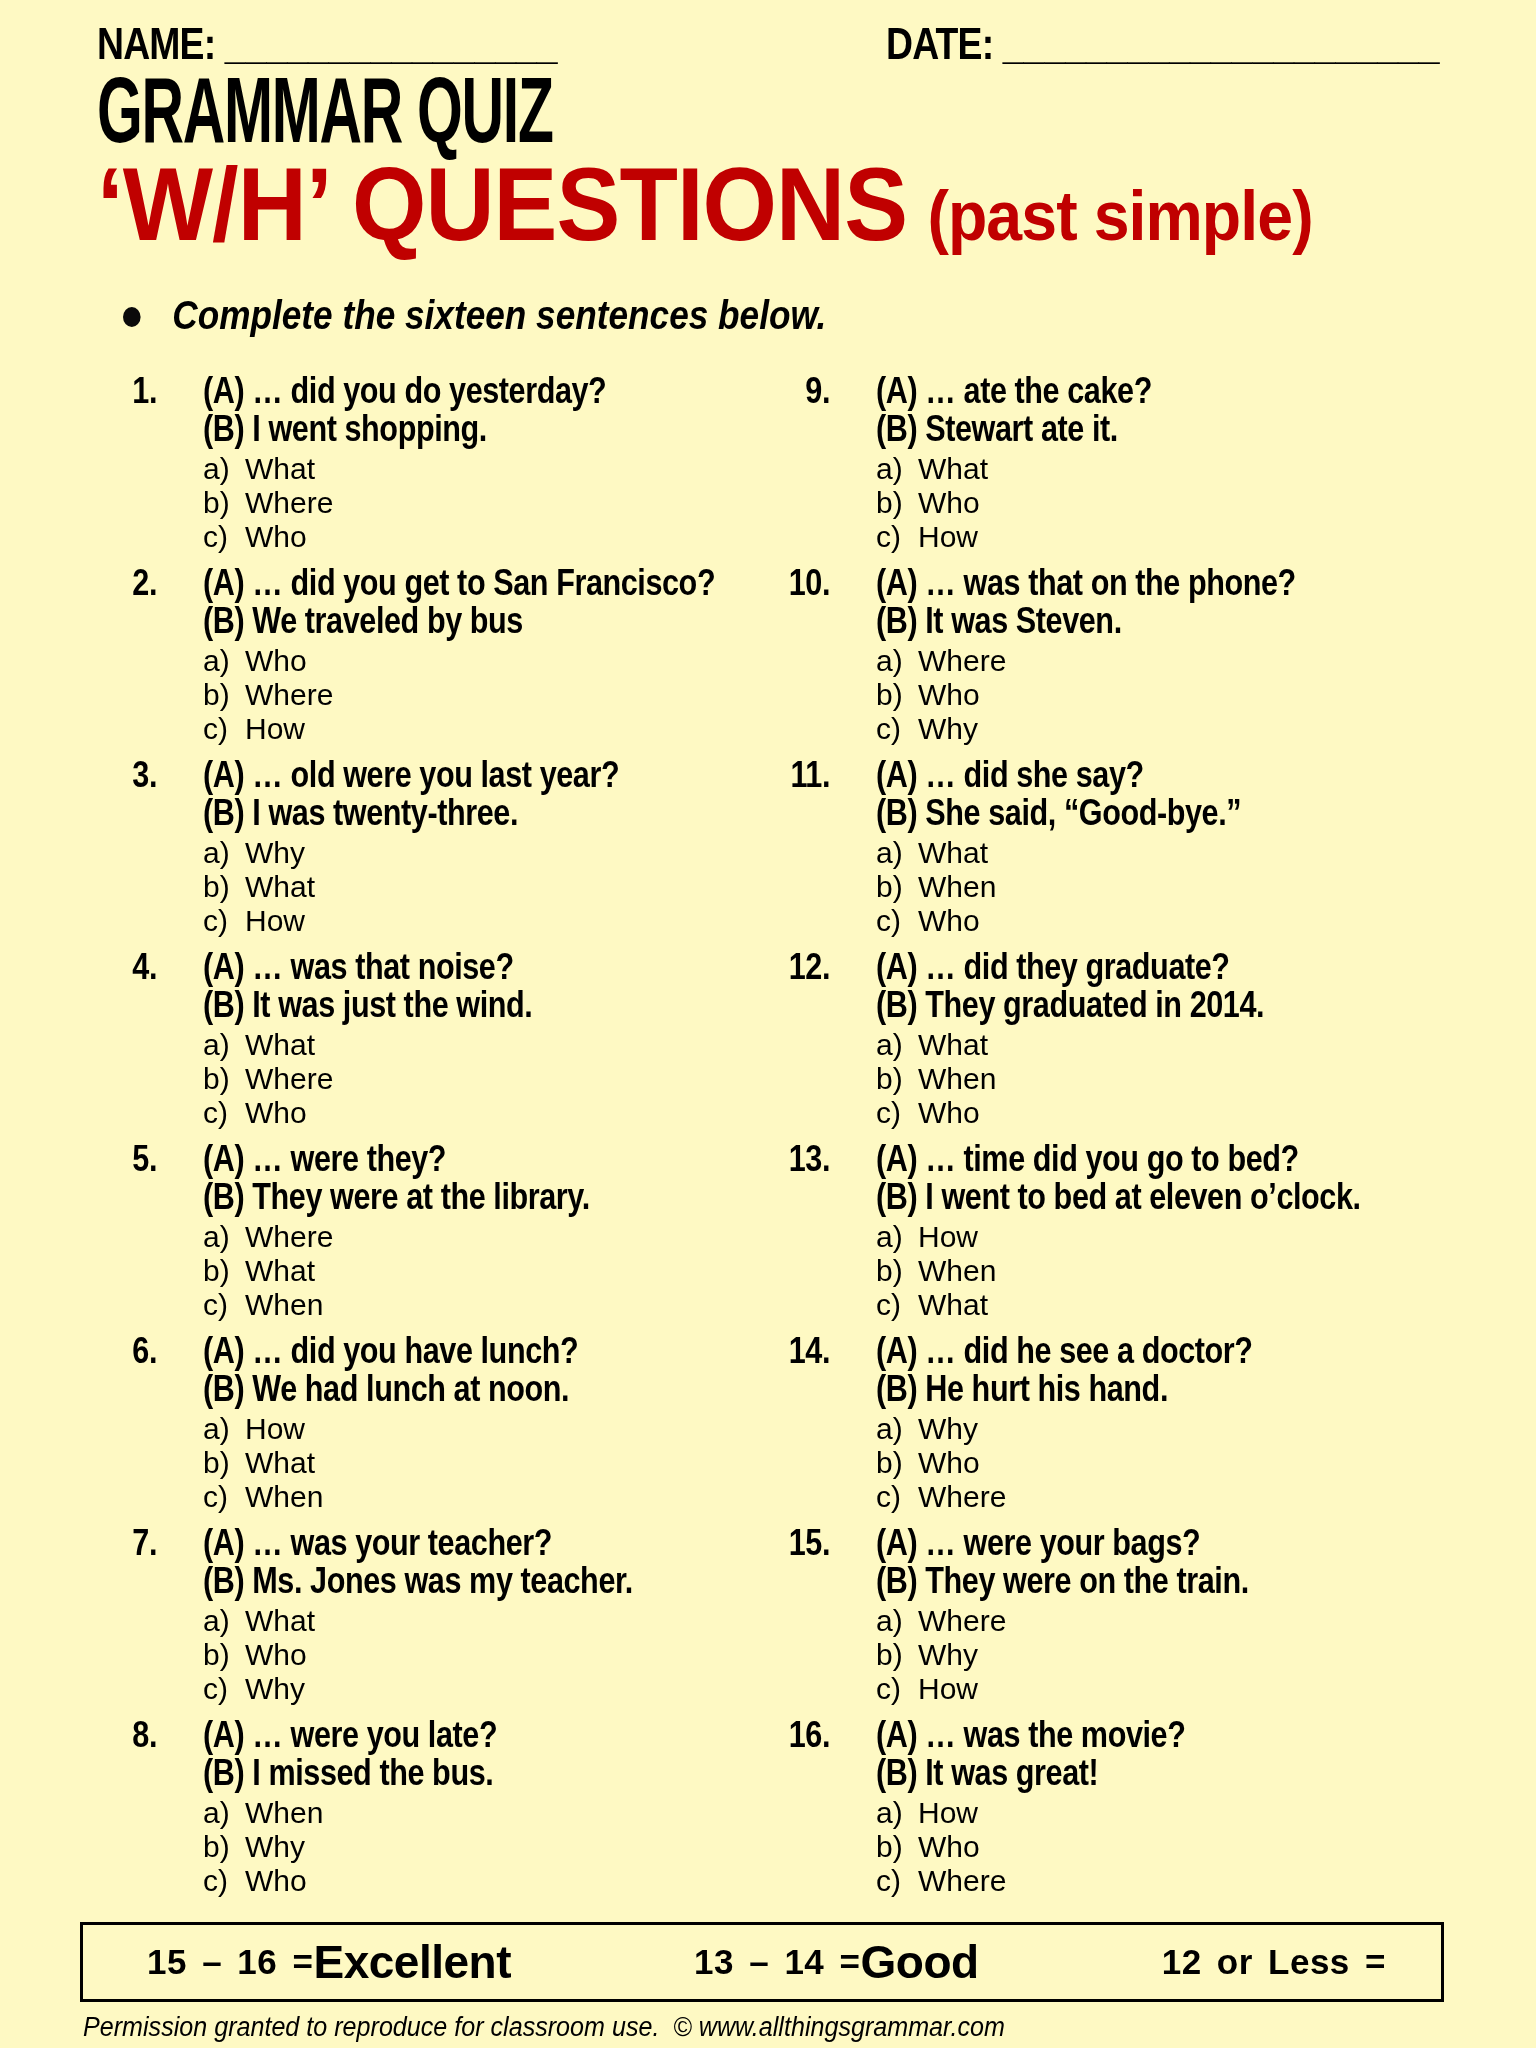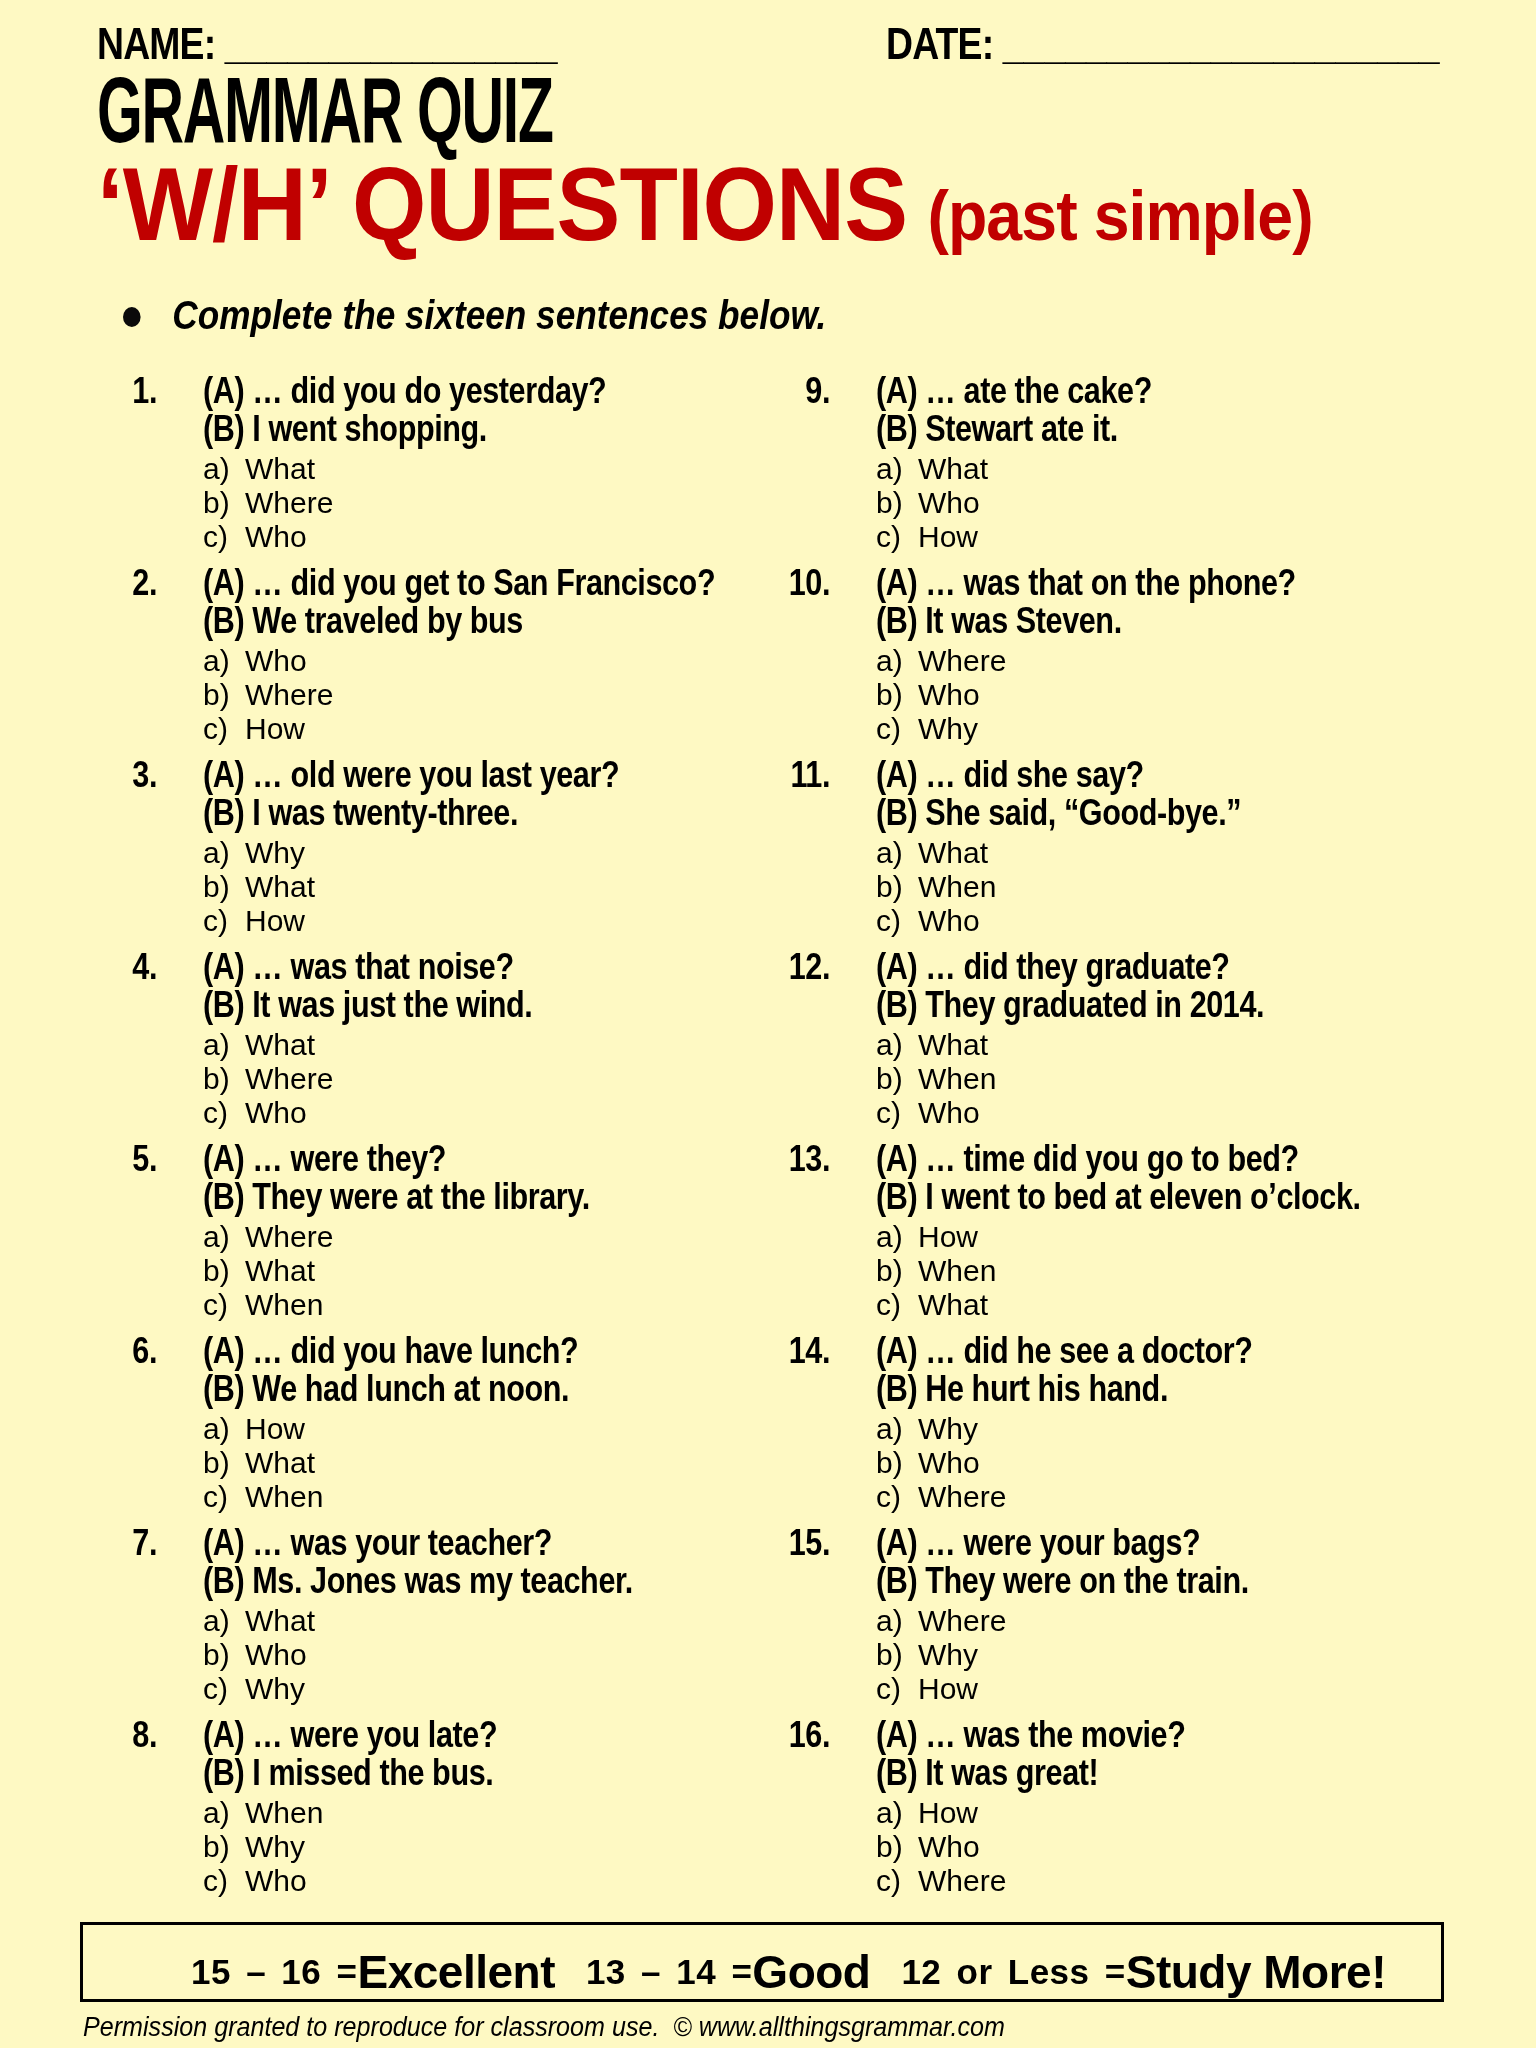--- a/index.html
+++ b/index.html
@@ -54,22 +54,22 @@
     font-weight:bold;font-size:36px;line-height:38px;white-space:nowrap;
     transform:scaleX(0.85);transform-origin:left center;letter-spacing:-0.5px;
   }
   .opt{display:flex;font-size:30px;line-height:34px;white-space:nowrap;}
   .opt.first{margin-top:4px;}
   .opt-letter{flex:none;width:42px;}
   
   .score-box{
     position:absolute;left:80px;top:1922px;width:1364px;height:80px;
     border:3px solid #000;box-sizing:border-box;
-    display:flex;align-items:flex-end;justify-content:space-between;
-    padding:0 55px 0 108px;
+    display:flex;align-items:center;justify-content:space-between;
+    padding:0 55px 0 64px;
   }
   .score-item{white-space:nowrap;display:flex;align-items:center;}
   .score-range{font-size:35px;font-weight:bold;word-spacing:5px;letter-spacing:0.5px;}
   .score-label{font-size:46px;font-weight:bold;letter-spacing:-0.5px;}
   
   .footer{
     position:absolute;left:83px;top:2012px;
     font-size:27px;font-style:italic;white-space:pre;
     transform:scaleX(0.93);transform-origin:left center;
   }
@@ -425,19 +425,18 @@
     <div class="score-item">
         <span class="score-range">15 – 16 =</span>
         <span class="score-label">Excellent</span>
       </div>
     <div class="score-item">
         <span class="score-range">13 – 14 =</span>
         <span class="score-label">Good</span>
       </div>
     <div class="score-item">
         <span class="score-range">12 or Less =</span>
-        <span class="score-label">Study More!</span>
       </div>
   </div>
 
   <div class="footer">Permission granted to reproduce for classroom use.  © www.allthingsgrammar.com</div>
 
 </div>
 
 </body></html>

